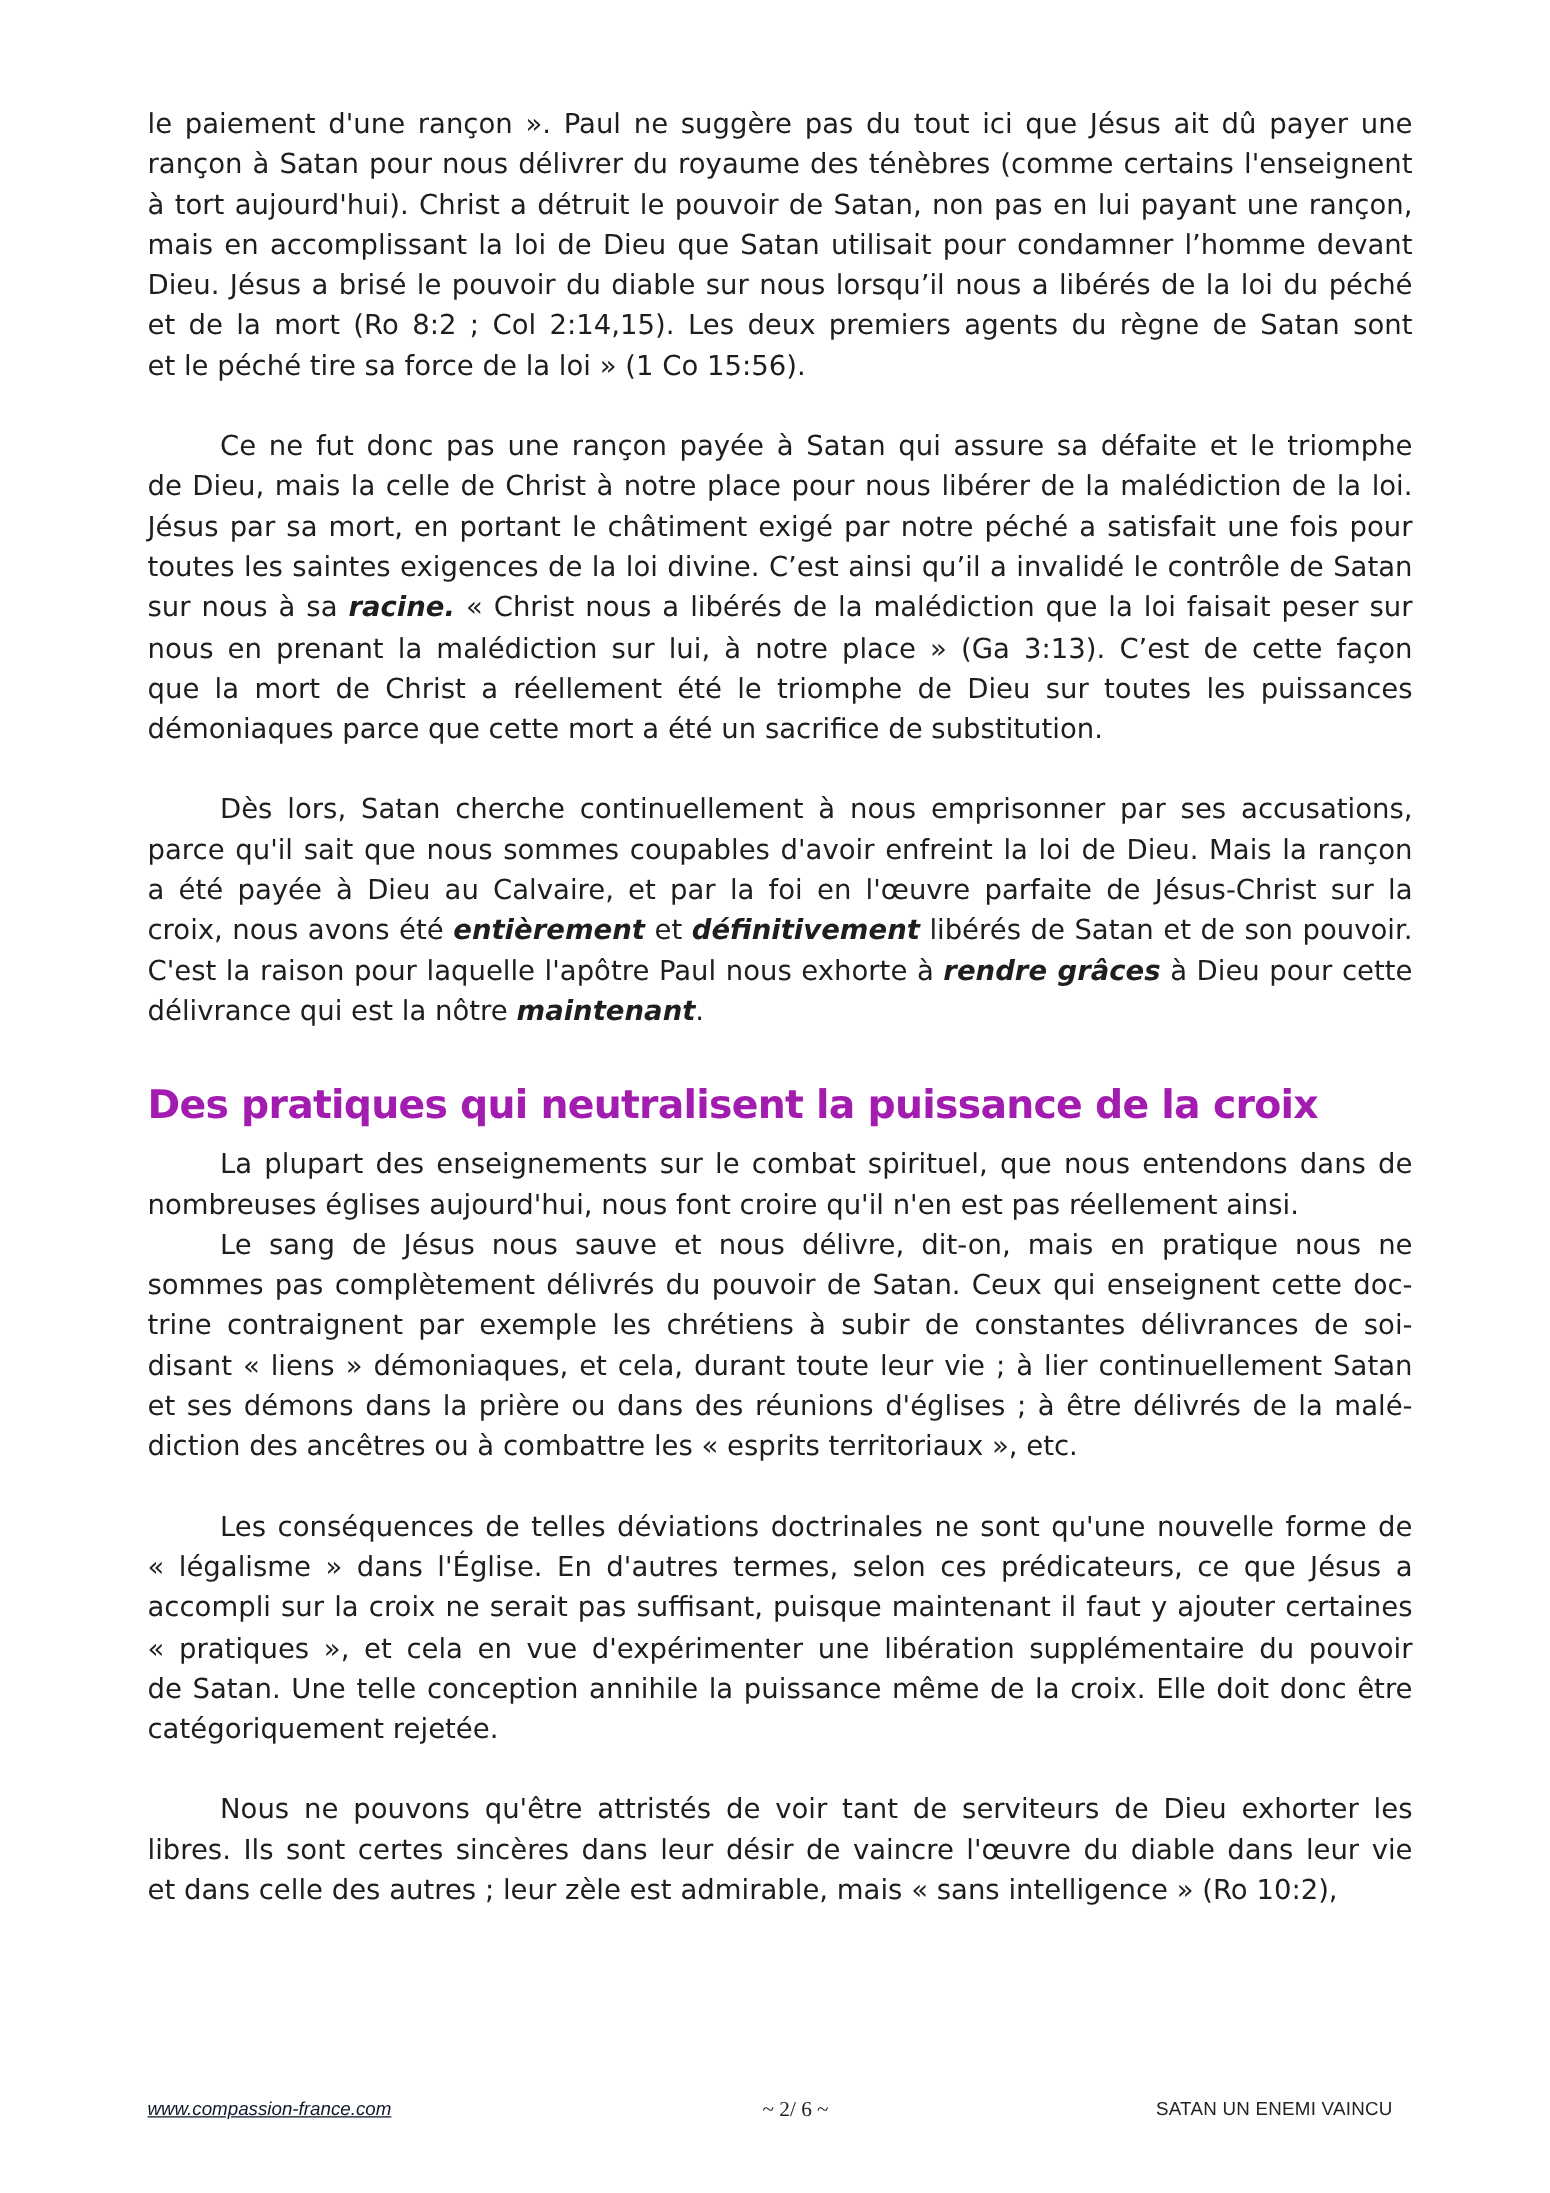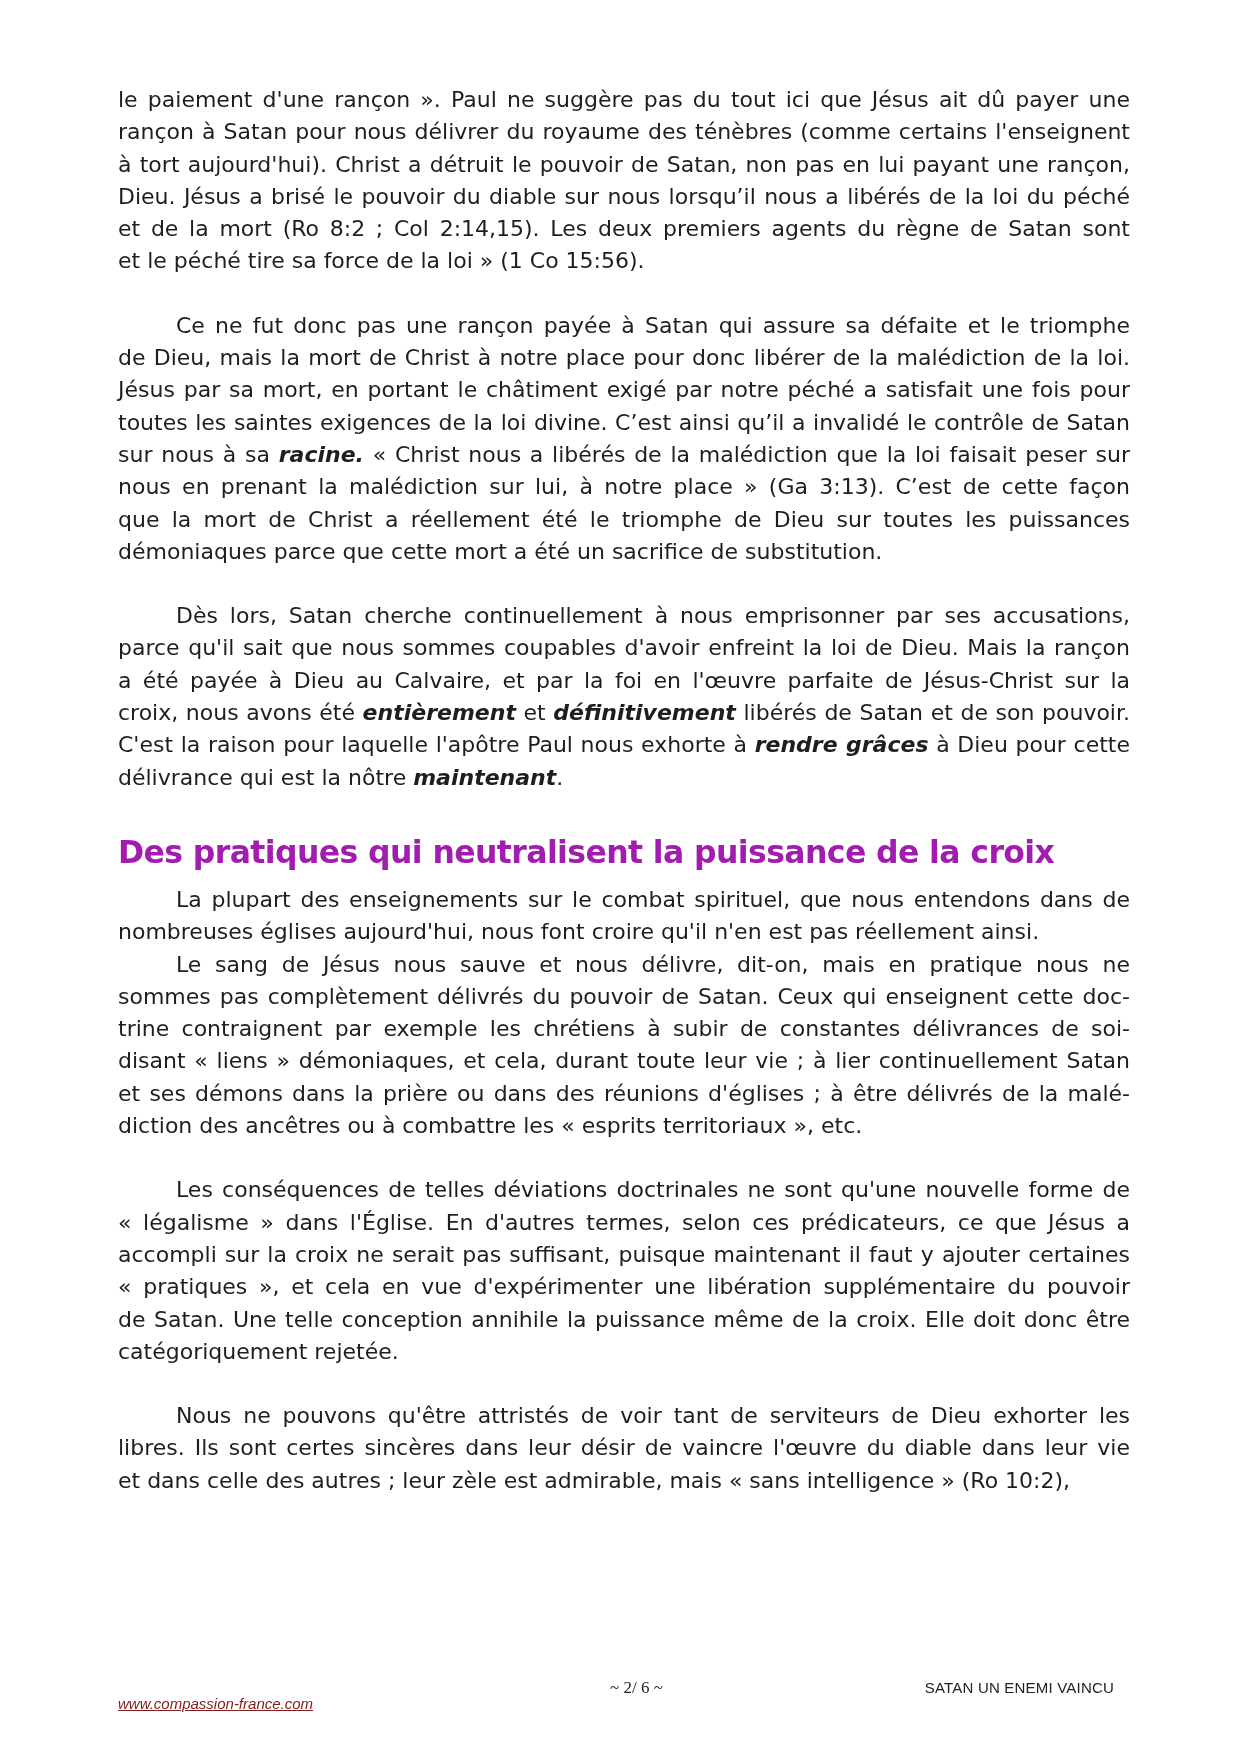--- a/index.html
+++ b/index.html
@@ -42,22 +42,22 @@
     left: 118px;
     width: 1012px;
     height: 22px;
     font-family: "Liberation Sans", sans-serif;
     font-size: 15px;
     color: #222;
   }
   .footer-link {
     position: absolute;
     left: 0;
-    top: 16px;
-    color: #7f1d1d;
+    top: 0;
+    color: #0f172a;
     font-style: italic;
     text-decoration: underline;
   }
   .footer-page {
     position: absolute;
     left: 492px;
     top: -1px;
     font-family: "Liberation Serif", serif;
     font-size: 17px;
   }
@@ -71,28 +71,29 @@
 </style>
 </head>
 <body>
 
 <div class="page">
   <div id="top-section">
       <p class="para">
         <span class="line">le paiement d'une rançon ». Paul ne suggère pas du tout ici que Jésus ait dû payer une</span>
         <span class="line">rançon à Satan pour nous délivrer du royaume des ténèbres (comme certains l'enseignent</span>
         <span class="line">à tort aujourd'hui). Christ a détruit le pouvoir de Satan, non pas en lui payant une rançon,</span>
+        <span class="line">mais en accomplissant la loi de Dieu que Satan utilisait pour condamner l’homme devant</span>
         <span class="line">Dieu.  Jésus a brisé le pouvoir du diable sur nous lorsqu’il nous a libérés de la loi du péché</span>
         <span class="line">et de la mort (Ro 8:2 ; Col 2:14,15). Les deux premiers agents du règne de Satan sont</span>
         <span class="line last">et le péché tire sa force de la loi » (1 Co 15:56).</span>
       </p>
       <div class="gap"></div>
       <p class="para">
         <span class="line" style="padding-left: 58px;">Ce ne fut donc pas une rançon payée à Satan qui assure sa défaite et le triomphe</span>
-        <span class="line">de Dieu, mais la mort de Christ à notre place pour donc libérer de la malédiction de la loi.</span>
+        <span class="line">de Dieu, mais la celle de Christ à notre place pour nous libérer de la malédiction de la loi.</span>
         <span class="line">Jésus par sa mort, en portant le châtiment exigé par notre péché a satisfait une fois pour</span>
         <span class="line">toutes les saintes exigences de la loi divine. C’est ainsi qu’il a invalidé le contrôle de Satan</span>
         <span class="line">sur nous à sa <em>racine.</em> « Christ nous a libérés de la malédiction que la loi faisait peser sur</span>
         <span class="line">nous en prenant la malédiction sur lui, à notre place » (Ga 3:13). C’est de cette façon</span>
         <span class="line">que la mort de Christ a réellement été le triomphe de Dieu sur toutes les puissances</span>
         <span class="line last">démoniaques parce que cette mort a été un sacrifice de substitution.</span>
       </p>
       <div class="gap"></div>
       <p class="para">
         <span class="line" style="padding-left: 58px;">Dès lors, Satan cherche continuellement à nous emprisonner par ses accusations,</span>

